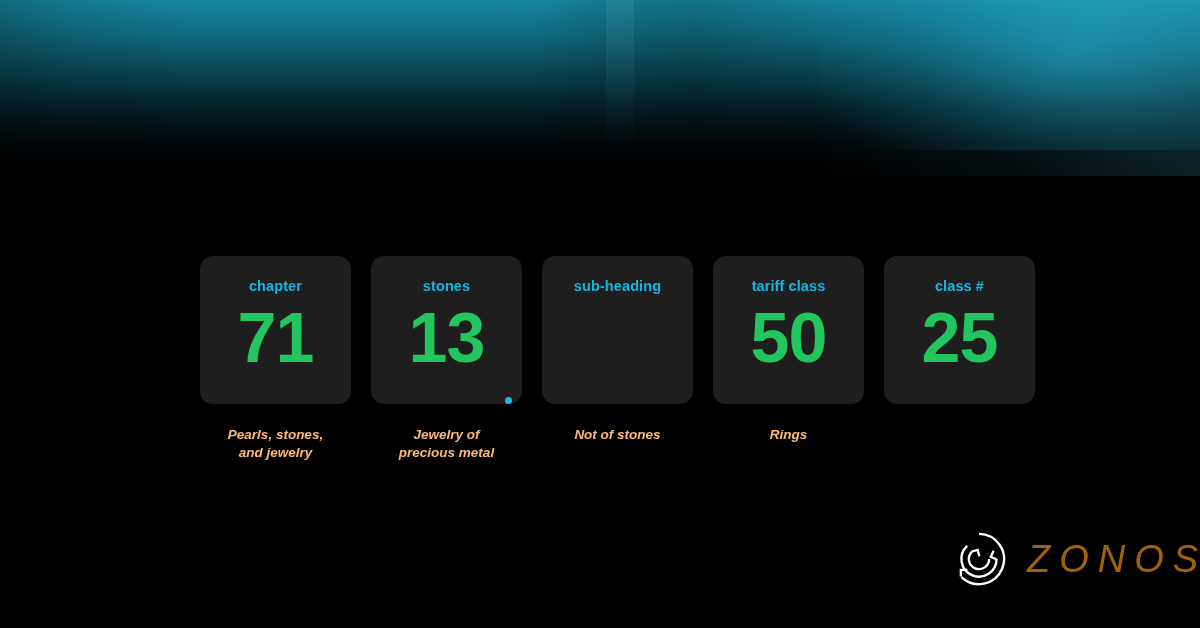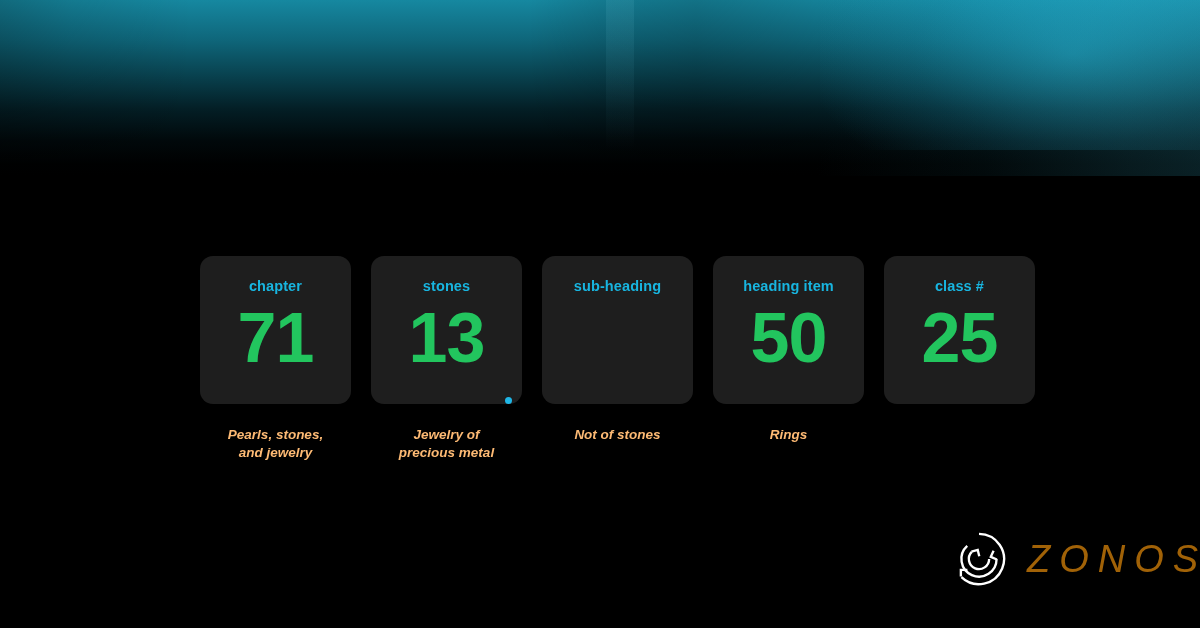--- a/index.html
+++ b/index.html
@@ -205,21 +205,21 @@
 
     <div class="code-cell">
       <div class="code-card">
         <div class="code-label">sub-heading</div>
       </div>
       <div class="code-caption">Not of stones</div>
     </div>
 
     <div class="code-cell">
       <div class="code-card">
-        <div class="code-label">heading item</div>
+        <div class="code-label">tariff class</div>
         <div class="code-value">50</div>
       </div>
       <div class="code-caption">Rings</div>
     </div>
 
     <div class="code-cell">
       <div class="code-card">
         <div class="code-label">class #</div>
         <div class="code-value">25</div>
       </div>

